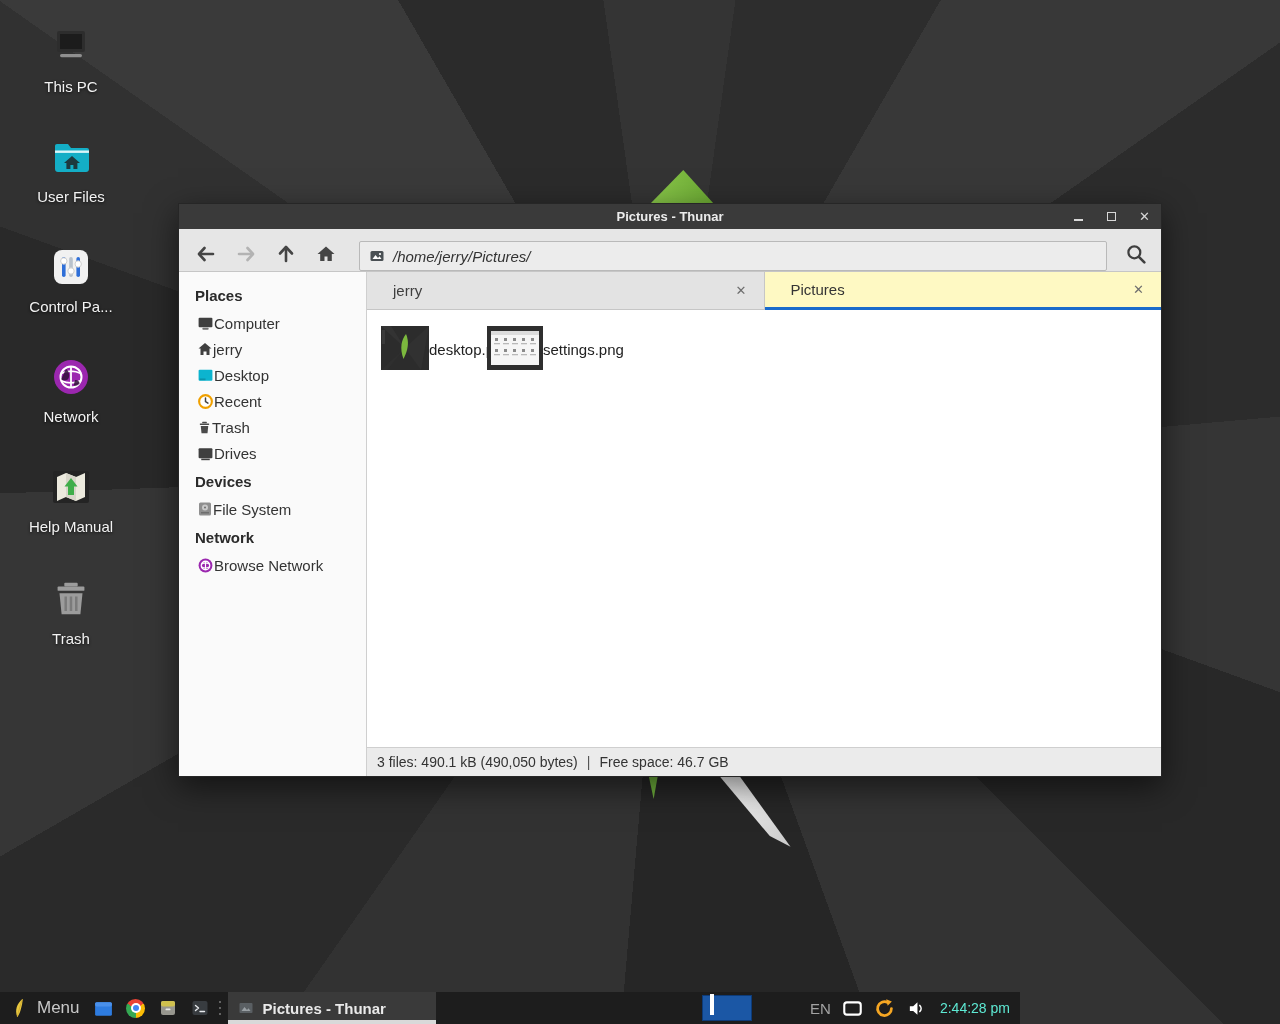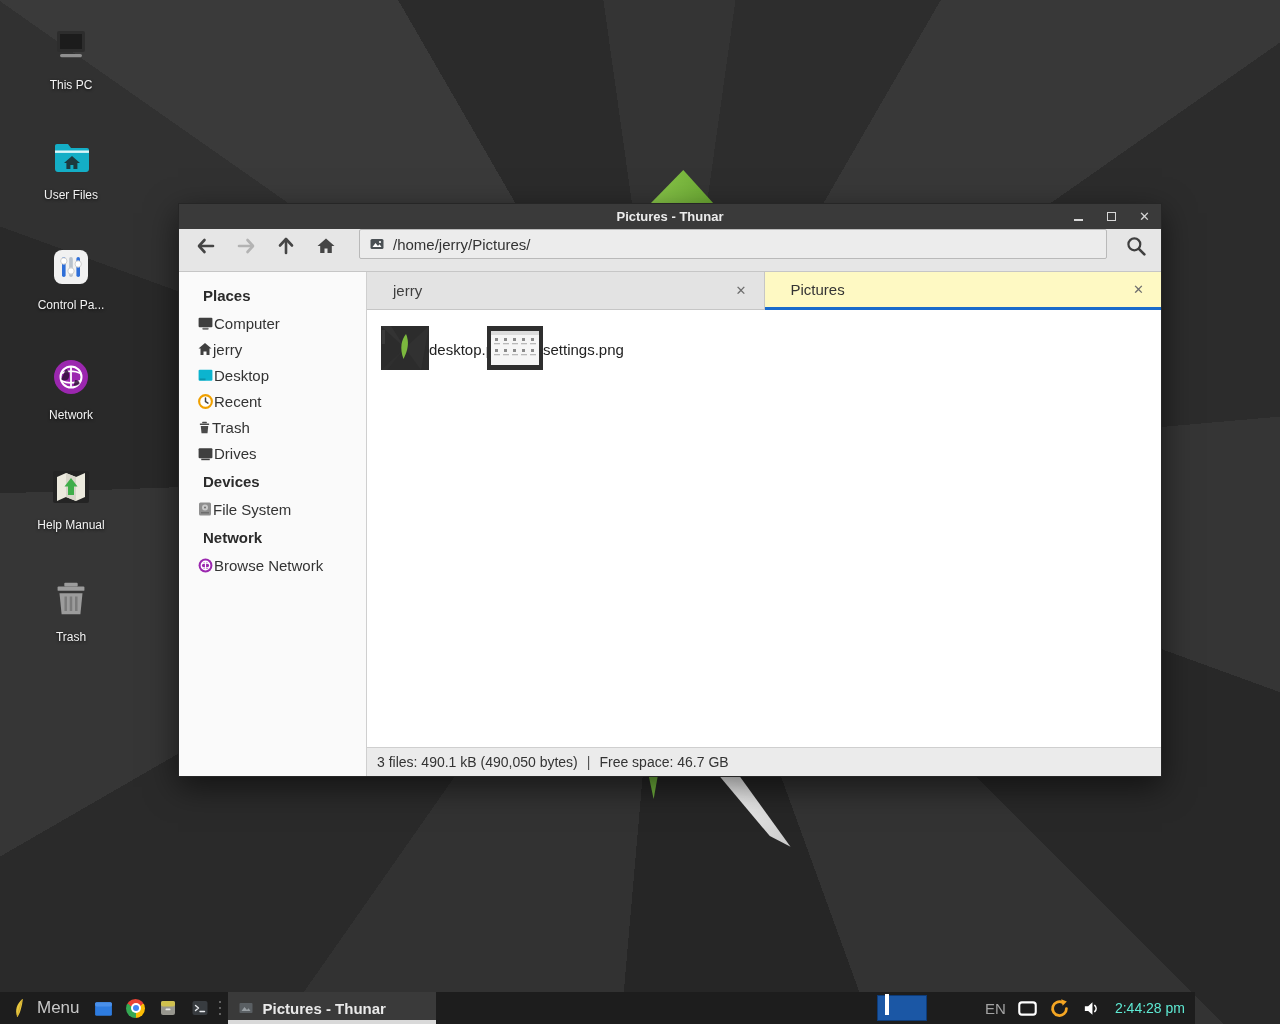--- a/index.html
+++ b/index.html
@@ -16,64 +16,64 @@
   .wp-green-tri { position:absolute; left:650px; top:170px; width:64px; height:34px;
     background:linear-gradient(100deg,#8ac74b,#6aa832); clip-path:polygon(0 100%,100% 100%,52% 0); }
   .wp-green-sliver { position:absolute; left:645px; top:777px; width:18px; height:22px;
     background:#6fb13c; clip-path:polygon(22% 0,70% 0,48% 100%); }
   .wp-white-blade { position:absolute; left:718px; top:777px; width:74px; height:72px;
     background:linear-gradient(135deg,#fafafa,#c9c9c9); clip-path:polygon(3% 0,30% 0,98% 97%,70% 82%); }
 
   
   .desktop-icon { position:absolute; left:15px; width:112px; display:flex; flex-direction:column; align-items:center; cursor:default; }
   .desktop-icon .dico { width:50px; height:50px; display:flex; align-items:center; justify-content:center; }
-  .desktop-icon .dlabel { margin-top:6px; font-size:12px; color:#f2f2f2; text-shadow:0 1px 3px rgba(0,0,0,.7); white-space:nowrap; }
+  .desktop-icon .dlabel { margin-top:6px; font-size:15px; color:#f2f2f2; text-shadow:0 1px 3px rgba(0,0,0,.7); white-space:nowrap; }
 
   
   .window { position:absolute; left:178px; top:203px; width:984px; height:574px;
     display:flex; flex-direction:column; box-shadow:0 10px 30px rgba(0,0,0,.55); border:1px solid #262626; }
   .titlebar { height:25px; background:#3a3a3a; display:flex; align-items:center; position:relative; flex:0 0 auto; }
   .titlebar .title { position:absolute; left:0; right:0; text-align:center; font-size:13px; font-weight:bold; color:#ececec; }
   .win-controls { margin-left:auto; display:flex; align-items:center; height:100%; position:relative; }
   .win-btn { width:33px; height:100%; display:flex; align-items:center; justify-content:center; color:#d8d8d8; font-size:13px; cursor:pointer; }
   .glyph-min { width:9px; height:2px; background:#d8d8d8; margin-top:6px; }
   .glyph-max { width:9px; height:9px; border:1.5px solid #d8d8d8; }
 
   .menubar { height:32px; background:#3f3f3f; display:flex; align-items:center; padding-left:10px; flex:0 0 auto; }
   .menu-item { padding:4px 11px; font-size:15px; color:#cfcfcf; cursor:pointer; }
 
-  .toolbar { height:43px; background:#e6e6e6; border-bottom:1px solid #c6c6c6; display:flex; align-items:flex-start; padding:0 6px 0 8px; gap:2px; flex:0 0 auto; }
+  .toolbar { height:43px; background:#e6e6e6; border-bottom:1px solid #c6c6c6; display:flex; align-items:flex-end; padding:0 6px 0 8px; gap:2px; flex:0 0 auto;font-style:italic; }
   .tool-btn { width:38px; height:34px; display:flex; align-items:center; justify-content:center; border-radius:3px; cursor:pointer; }
   .pathbar { flex:1; height:30px; margin:0 8px 0 12px; background:#ececec; border:1px solid #b9b9b9; border-radius:2px;
     display:flex; align-items:center; padding-left:9px; gap:8px; cursor:text; }
   .pathbar .path-text { font-size:15px; color:#333; }
 
   .content { flex:1; display:flex; min-height:0; }
   .sidebar { width:188px; background:#fafafa; border-right:1px solid #cfcfcf; padding-top:8px; overflow:hidden; flex:0 0 auto; }
-  .side-header { padding:7px 8px 6px 24px; font-size:15px; font-weight:bold; color:#2b2b2b; }
+  .side-header { padding:7px 8px 6px 16px; font-size:15px; font-weight:bold; color:#2b2b2b; }
   .side-item { height:26px; display:flex; align-items:center; padding-left:18px; font-size:15px; color:#333; cursor:pointer; }
   .side-item svg { flex:0 0 auto; }
 
   .rightpane { flex:1; display:flex; flex-direction:column; min-width:0; }
   .tabbar { height:38px; display:flex; background:#dadada; flex:0 0 auto; }
   .tab { flex:1; display:flex; align-items:center; padding:0 12px 0 26px; font-size:15px; color:#3f3f3f;
     background:#e3e3e3; border-right:1px solid #c6c6c6; border-bottom:1px solid #c6c6c6; cursor:pointer; }
   .tab.active { background:#fef9c3; border-bottom:3px solid #1a6bcc; border-right:none; color:#343434; }
   .tab .tab-close { margin-left:auto; font-size:13px; color:#6e6e6e; padding:2px 5px; cursor:pointer; }
 
   .fileview { flex:1; background:#ffffff; display:flex; align-items:flex-start; padding:12px 0 0 14px; gap:6px; }
   .file-item { width:100px; display:flex; flex-direction:row; align-items:center; cursor:pointer; }
   .file-thumb { height:48px; display:flex; align-items:flex-end; }
   .file-name { margin-top:7px; font-size:15px; color:#222; }
 
   .statusbar { height:29px; background:#ebebeb; border-top:1px solid #cfcfcf; display:flex; align-items:center; padding-left:10px; font-size:14px; color:#333; flex:0 0 auto; }
   .statusbar .sep { margin:0 9px; color:#555; }
 
   
-  .taskbar { position:absolute; left:0; bottom:0; width:1195px; height:32px; background:#1d1d1d; display:flex; align-items:center; padding-left:6px; }
+  .taskbar { position:absolute; left:0; bottom:0; width:1020px; height:32px; background:#1d1d1d; display:flex; align-items:center; padding-left:6px; }
   .menu-button { display:flex; align-items:center; gap:7px; padding:0 8px 0 4px; height:100%; cursor:pointer; }
   .menu-button .menu-label { font-size:17px; color:#c8c8c8; }
   .launcher { width:32px; height:100%; display:flex; align-items:center; justify-content:center; cursor:pointer; }
   .tb-handle { width:8px; height:100%; display:flex; align-items:center; justify-content:center; cursor:grab; }
   .task-button { position:relative; margin-left:4px; width:208px; height:100%; background:#3a3a3a; display:flex; align-items:center; gap:9px; padding-left:10px; cursor:pointer; }
   .task-button::after { content:""; position:absolute; left:0; right:0; bottom:0; height:4px; background:#d9d9d9; }
   .task-button .task-label { font-size:15px; font-weight:bold; color:#eaeaea; white-space:nowrap; }
   .tb-spacer { flex:1; }
   .pager { width:50px; height:26px; background:#1b57a5; border:1px solid #0d3b78; margin-right:52px; cursor:pointer; }
   .pager-win { width:32px; height:16px; background:#6592d6; border:2px solid #ffffff; margin:3px 0 0 7px; }

